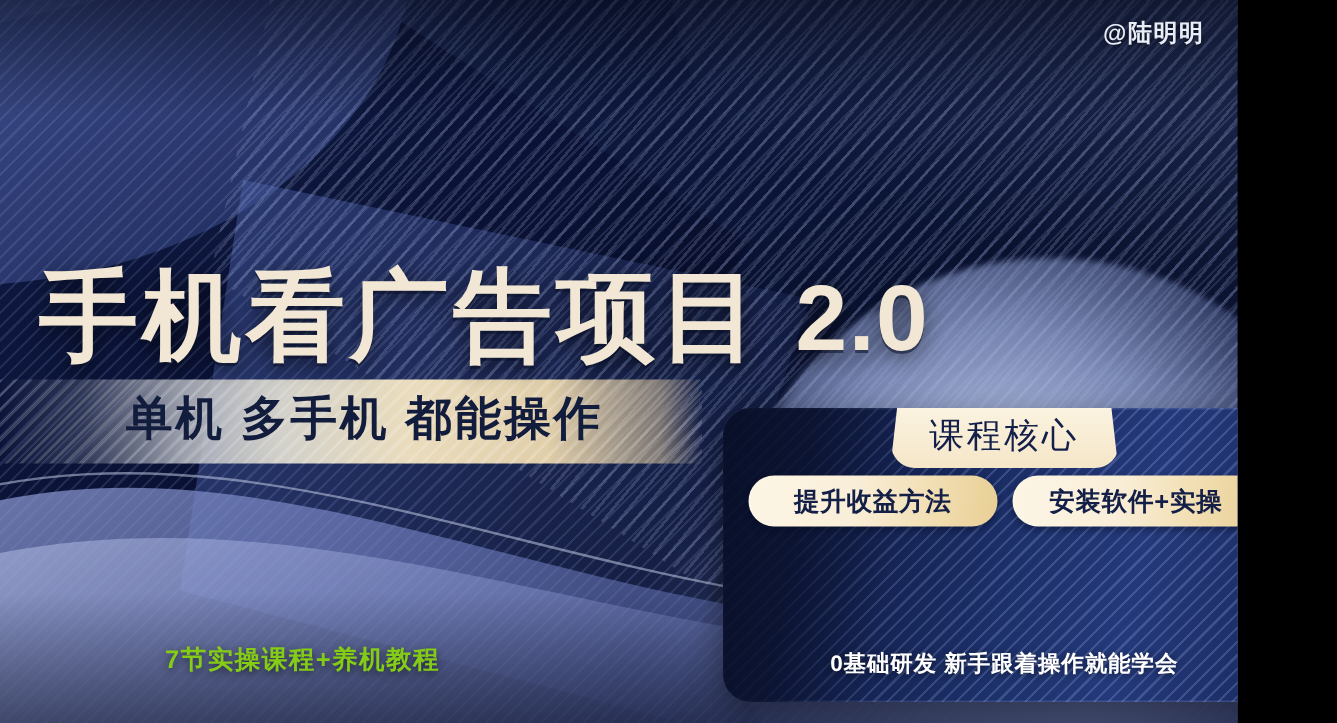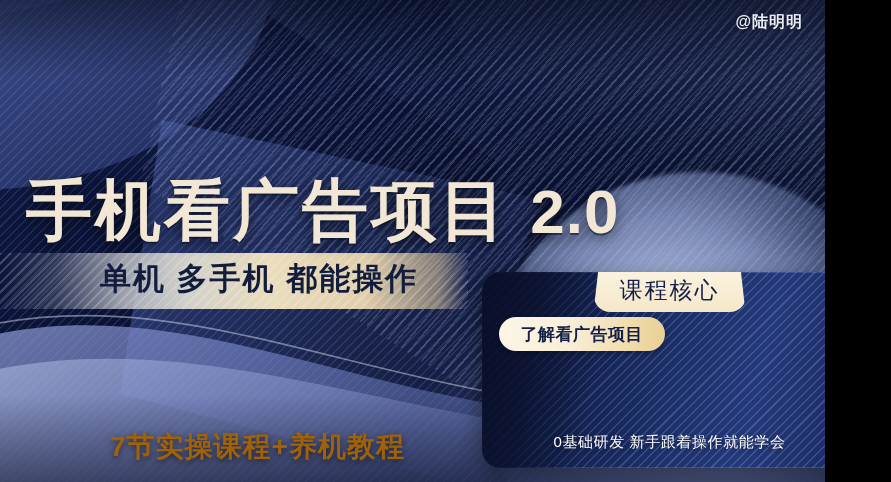--- a/index.html
+++ b/index.html
@@ -191,29 +191,28 @@
   }
   .subtitle-text {
     position: absolute;
     left: 84px; top: 258px;
     z-index: 15;
     color: #121c3d;
     font-size: 31px;
     font-weight: bold;
     letter-spacing: 2px;
     white-space: nowrap;
-    margin-left: 16px;
   }
 
   .bottom-left-note {
     position: absolute;
     left: 110px; top: 428px;
     z-index: 16;
-    color: #a16207;
-    font-size: 28px;
+    color: #84cc16;
+    font-size: 17px;
     font-weight: bold;
     letter-spacing: 1px;
     white-space: nowrap;
     text-shadow: 0 2px 6px rgba(0,0,0,0.55);
   }
 
   
 
   .core-panel {
     position: absolute;
@@ -286,21 +285,21 @@
   }
 
   .panel-footnote {
     position: absolute;
     left: 0; right: 0;
     bottom: 16px;
     z-index: 21;
     text-align: center;
     color: #ffffff;
     font-size: 15px;
-    font-weight: normal;
+    font-weight: bold;
     letter-spacing: 0.6px;
     white-space: nowrap;
     text-shadow: 0 1px 4px rgba(0,0,0,0.5);
   }
 </style>
 </head>
 <body>
 
 <div id="poster">
 
@@ -345,19 +344,20 @@
   <div class="subtitle-band"></div>
   <div class="subtitle-text">单机 多手机 都能操作</div>
 
   <div class="bottom-left-note">7节实操课程+养机教程</div>
 
   <div class="core-panel">
 
     <div class="panel-header">课程核心</div>
 
     <div class="badge-grid">
-      <div class="badge">了解看广告项目</div>
+      <div class="badge">提升收益方法</div>
+      <div class="badge">安装软件+实操</div>
     </div>
 
     <div class="panel-footnote">0基础研发 新手跟着操作就能学会</div>
   </div>
 
 </div>
 
 </body></html>

